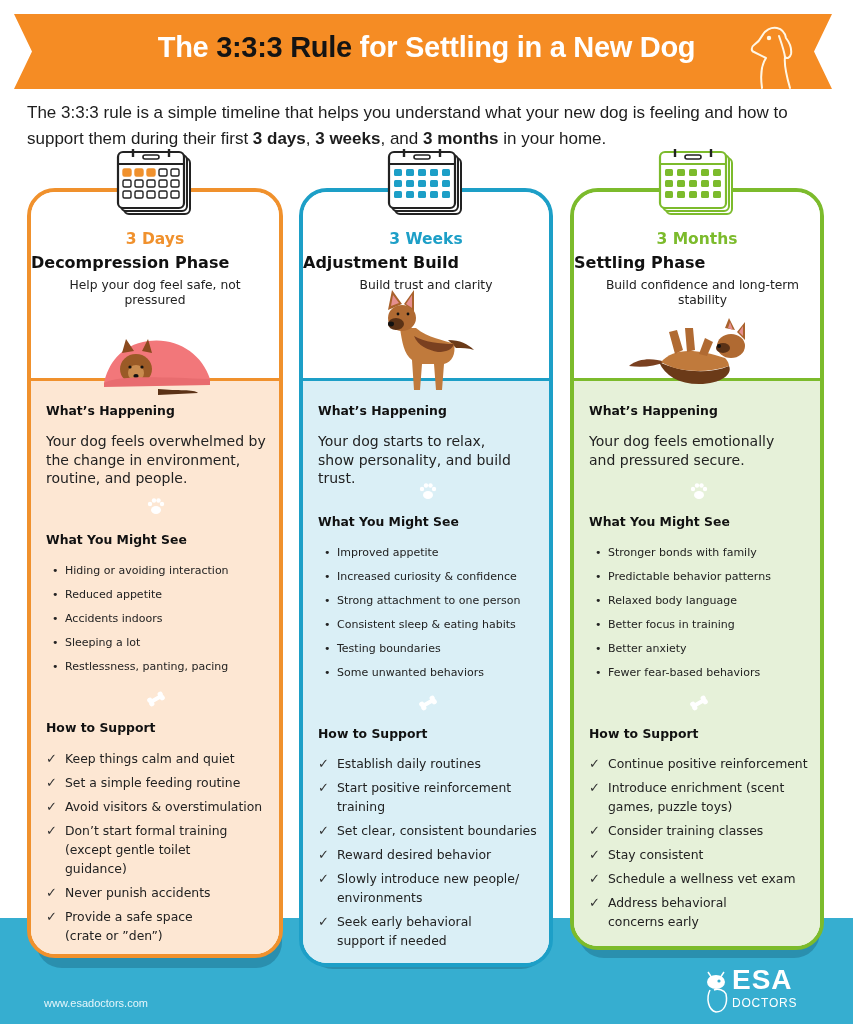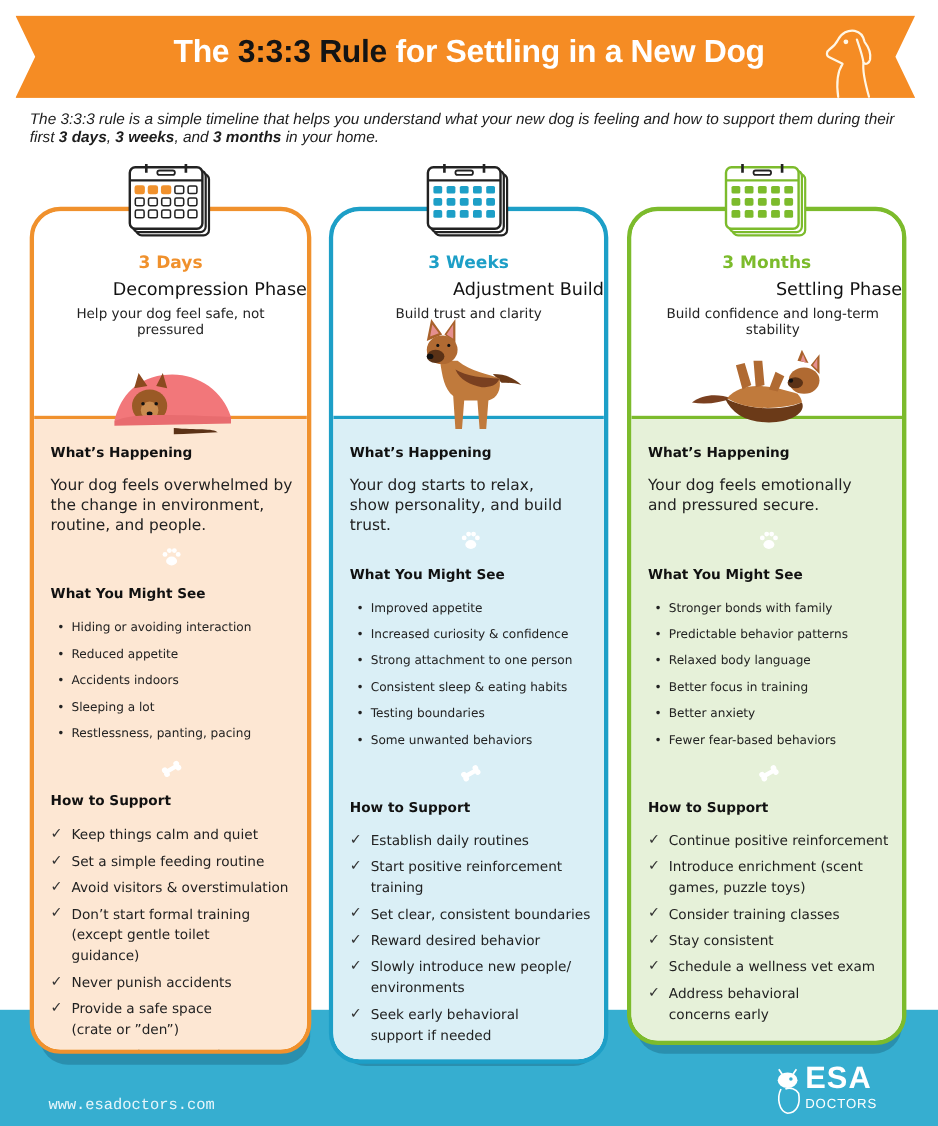--- a/index.html
+++ b/index.html
@@ -15,46 +15,46 @@
   .banner-title {
     position: absolute; left: 0; right: 0; top: 31px; text-align: center;
     font-family: "Liberation Sans", sans-serif; font-weight: bold; font-size: 29px;
     color: #ffffff; letter-spacing: -0.3px;
   }
   .banner-title .dark { color: #141414; }
   .banner-dog { position: absolute; left: 748px; top: 24px; width: 50px; height: 66px; }
 
   .intro {
     position: absolute; left: 27px; top: 100px; width: 800px;
-    font-family: "Liberation Sans", sans-serif; font-size: 14px; line-height: 16px; color: #1d1d1d; font-style: italic;
+    font-family: "Liberation Sans", sans-serif; font-size: 17px; line-height: 26px; color: #1d1d1d;
   }
   .intro b { font-weight: bold; }
 
   
   .bottom-band { position: absolute; left: 0; top: 918px; width: 853px; height: 106px; background: #36aed0; }
   .footer-url {
-    position: absolute; left: 44px; top: 997px; font-size: 14px; color: #e6f6fb;
-    font-family: Liberation Mono, monospace;
+    position: absolute; left: 44px; top: 997px; font-size: 11px; color: #e6f6fb;
+    font-family: Liberation Sans, sans-serif;
   }
   .logo { position: absolute; left: 704px; top: 968px; width: 110px; height: 46px; }
   .logo-esa { position: absolute; left: 28px; top: -4px; font-family: "Liberation Sans", sans-serif; font-weight: bold; font-size: 28px; color: #fff; letter-spacing: 1px; }
   .logo-doc { position: absolute; left: 28px; top: 28px; font-family: "Liberation Sans", sans-serif; font-size: 12px; color: #fff; letter-spacing: 0.8px; }
   .logo-icon { position: absolute; left: 0; top: 0; width: 28px; height: 46px; }
 
   
   .card-shadow { position: absolute; border-radius: 26px; background: #2a8fae; }
   .card {
     position: absolute; border: 4px solid; border-radius: 28px; overflow: hidden; background: #fff;
   }
   .card .top { position: absolute; left: 0; right: 0; top: 0; height: 186px; background: #ffffff; }
   .card .divider { position: absolute; left: 0; right: 0; top: 186px; height: 3px; }
   .card .bottom { position: absolute; left: 0; right: 0; top: 189px; bottom: 0; }
 
   .phase-dur { position: absolute; left: 0; right: 0; text-align: center; font-weight: bold; font-size: 15.5px; }
-  .phase-name { position: absolute; left: 0; right: 0; text-align: right; font-weight: normal; font-size: 16px; color: #111; }
+  .phase-name { position: absolute; left: 0; right: 0; text-align: left; font-weight: bold; font-size: 16px; color: #111; }
   .phase-sub { position: absolute; left: 30px; right: 30px; text-align: center; font-size: 12.3px; line-height: 15px; color: #222; }
 
   .sec-title { position: absolute; font-weight: bold; font-size: 12.4px; color: #111; }
   .para { position: absolute; font-size: 14px; line-height: 18.5px; color: #222; }
   ul.bullets, ul.checks { position: absolute; list-style: none; }
   ul.bullets li { font-size: 11px; line-height: 24px; color: #222; padding-left: 19px; position: relative; }
   ul.bullets li::before { content: "•"; position: absolute; left: 6px; top: 0; }
   ul.checks li { font-size: 12.4px; line-height: 19px; color: #222; padding-left: 19px; position: relative; margin-bottom: 5px; }
   ul.checks li .ck { position: absolute; left: 0; top: 0; font-size: 13px; color: #333; }
 

